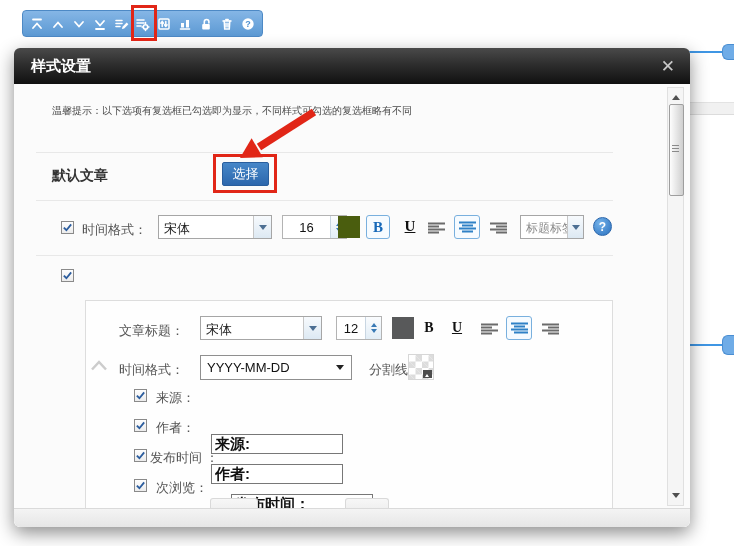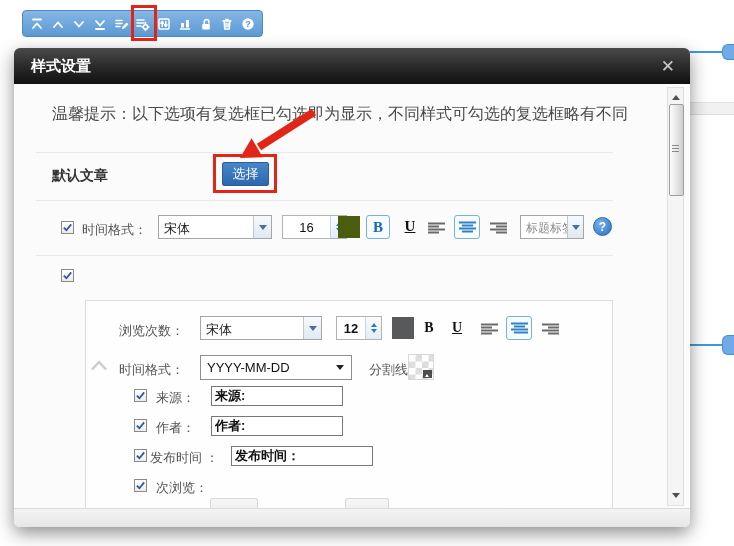--- a/index.html
+++ b/index.html
@@ -27,21 +27,21 @@
   .dialog{left:14px;top:48px;width:676px;height:479px;border-radius:6px;z-index:10;
           background:#fbfbfb;box-shadow:0 6px 18px rgba(0,0,0,.45);}
   .dlg-header{position:absolute;left:0;top:0;width:100%;height:36px;border-radius:6px 6px 0 0;
               background:linear-gradient(#4a4a4a,#2e2e2e 45%,#101010);text-align:center;}
   .dlg-title{position:absolute;left:17px;top:9px;color:#fff;font-size:15px;font-weight:bold;}
   .dlg-close{position:absolute;right:15px;top:8px;color:#c9c9c9;font-size:17px;font-weight:bold;cursor:pointer;}
   .dlg-body{position:absolute;left:0;top:36px;width:676px;height:443px;background:#fbfbfb;
             border-radius:0 0 6px 6px;overflow:hidden;}
   .sep{left:22px;width:577px;height:1px;background:#e8e8e8;}
 
-  .hint{left:38px;top:20px;font-size:16px;color:#4a4a4a;}
+  .hint{left:38px;top:20px;font-size:10px;color:#4a4a4a;}
   .lbl-default{left:38px;top:83px;font-size:14px;font-weight:bold;color:#333;}
   .btn-select{left:208px;top:78px;width:47px;height:24px;border:1px solid #295e9d;border-radius:2px;
               background:linear-gradient(#4787c8,#2c67ad);color:#fff;font-size:13px;
               text-align:center;line-height:22px;cursor:pointer;}
   .sel-redbox{left:199px;top:70px;width:64px;height:39px;z-index:20;}
 
   .field-label{font-size:13px;color:#555;}
   .cb{width:13px;height:13px;border:1px solid #8a8a8a;background:linear-gradient(#fefefe,#ececec);
       display:flex;align-items:center;justify-content:center;cursor:pointer;}
 
@@ -71,22 +71,22 @@
   .fmt-btn.blue{color:#1668b8;}
   .boxed{border:1px solid #79b0de;border-radius:3px;background:#f6fbff;display:flex;
          align-items:center;justify-content:center;}
   .u-underline{text-decoration:underline;}
 
   .help-badge{width:19px;height:19px;border-radius:50%;border:1px solid #2a66ab;cursor:pointer;
               background:radial-gradient(circle at 35% 30%,#74b2e9,#2a71c0);
               color:#fff;font-size:12px;font-weight:bold;text-align:center;line-height:18px;}
 
   .panel{left:71px;top:216px;width:528px;height:212px;background:#fefefe;border:1px solid #ddd;}
-  .txt-input{border:1px solid #777;background:#fff;font-size:13px;font-weight:bold;color:#111;
-             padding:0 3px;font-family:"Liberation Sans","DejaVu Sans",sans-serif;}
+  .txt-input{border:1px solid #777;background:#fff;font-size:15px;font-weight:bold;color:#111;
+             padding:0 3px;font-family:"Liberation Sans","DejaVu Sans",sans-serif;margin-top:48px;}
   .checker{width:26px;height:26px;cursor:pointer;border:1px solid #d7d7d7;
            background-image:linear-gradient(45deg,#dcdcdc 25%,transparent 25%,transparent 75%,#dcdcdc 75%),
                             linear-gradient(45deg,#dcdcdc 25%,#fff 25%,#fff 75%,#dcdcdc 75%);
            background-size:13px 13px;background-position:0 0,6.5px 6.5px;}
   .checker-corner{position:absolute;right:1px;bottom:1px;width:9px;height:8px;background:#4d4d4d;}
   .checker-corner:after{content:"";position:absolute;left:2px;top:2px;width:0;height:0;
            border:2.5px solid transparent;border-bottom:3.5px solid #fff;}
 
   .btn-top{top:197px;height:14px;background:linear-gradient(#f7f7f7,#ededed);
            border:1px solid #d9d9d9;border-bottom:none;border-radius:3px 3px 0 0;cursor:pointer;}
@@ -263,28 +263,28 @@
       <div class="abs sep" style="top:171px;"></div>
 
       <div class="abs cb" style="left:47px;top:185px;">
         <svg width="11" height="11" viewBox="0 0 12 12">
             <path d="M2 6.2L4.8 9L10 2.6" fill="none" stroke="#2c5d9e" stroke-width="2"></path>
           </svg>
         </div>
 
       <div class="abs panel">
 
-        <div class="abs field-label" style="left:33px;top:21px;">浏览次数：</div>
+        <div class="abs field-label" style="left:33px;top:21px;">文章标题：</div>
         <div class="abs sel" style="left:114px;top:15px;width:122px;height:24px;">
           <span class="sel-text">宋体</span>
           <span class="sel-btn">
               <span class="tri-dn"></span>
             </span>
         </div>
-        <div class="abs spinner" style="left:250px;top:15px;width:46px;height:24px;font-weight:bold;">
+        <div class="abs spinner" style="left:250px;top:15px;width:46px;height:24px;">
           <span class="spin-val">12</span>
           <span class="spin-btns">
               <span class="tri-up-s"></span>
               <span class="tri-dn-s"></span>
             </span>
         </div>
         <div class="abs swatch swatch-meta" style="left:306px;top:16px;"></div>
         <div class="abs fmt-btn" style="left:336px;top:19px;width:14px;font-size:14px;">B</div>
         <div class="abs fmt-btn u-underline" style="left:364px;top:19px;width:14px;font-size:14px;">U</div>
         <div class="abs" style="left:395px;top:21px;">

